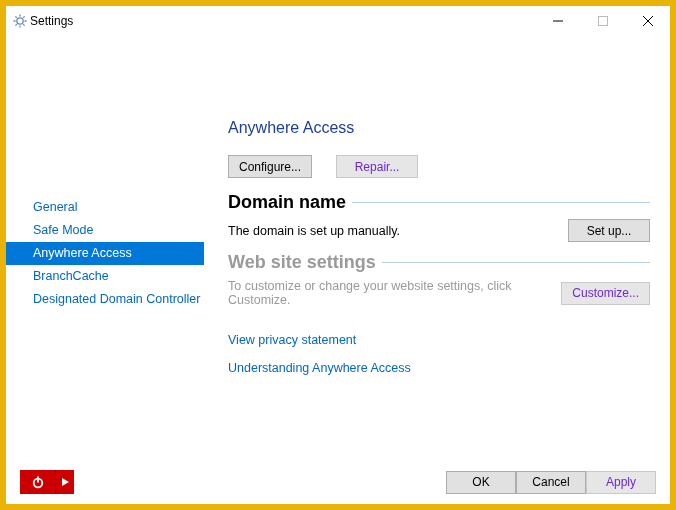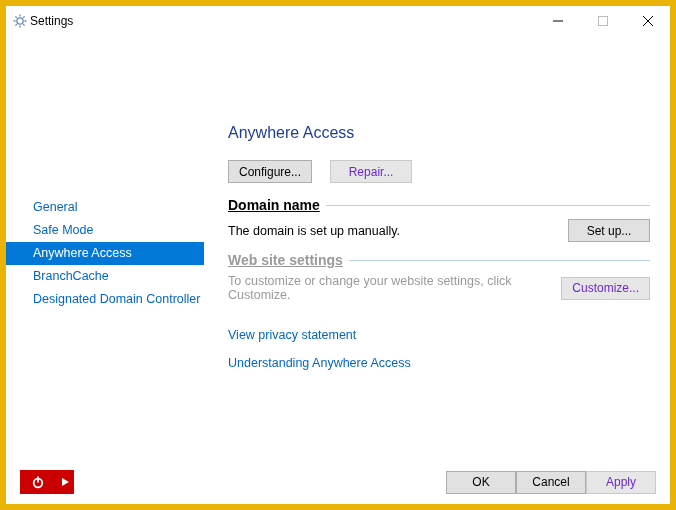--- a/index.html
+++ b/index.html
@@ -11,26 +11,26 @@
   .win-controls { display: flex; height: 100%; }
   .win-btn { width: 45px; height: 29px; display: flex; align-items: center; justify-content: center; font-size: 14px; color: #333; }
   .win-btn.max { color: #aaa; }
   .gear-icon { width: 16px; height: 16px; display: inline-flex; align-items: center; justify-content: center;}
   .body { flex: 1; display: flex; overflow: hidden; padding-top: 10px; align-items: center; }
   .sidebar { width: 198px; display: flex; flex-direction: column; }
   .side-item { height: 23px; padding: 0 0 0 27px; display: flex; align-items: center; color: #0066cc; cursor: pointer; font-size: 12.5px; }
   .side-item.selected { background: #0178d7; color: #fff; }
   .content { flex: 1; padding: 2px 20px 0 24px; position: relative; }
   .page-title { color: #1e3e9b; font-size: 16px; margin: 0 0 18px 0; font-weight: 400; }
-  .btn-row { display: flex; gap: 18px; margin-bottom: 14px; }
+  .btn-row { display: flex; gap: 24px; margin-bottom: 14px; }
   button.std { min-width: 82px; height: 23px; background: #e1e1e1; border: 1px solid #adadad; font-family: inherit; font-size: 12px; padding: 0 10px; cursor: pointer; }
   button.std:disabled { color: #6d28d9; border-color: #c9c9c9; background: #e6e6e6; cursor: default; }
   .section { margin-bottom: 10px; }
   .section-head { display: flex; align-items: center; gap: 6px; margin-bottom: 6px; }
-  .section-title { font-weight: 700; font-size: 14px; text-decoration: underline; }
+  .section-title { font-weight: 700; font-size: 18px; }
   .section-title.disabled { color: #9a9a9a; font-weight: 700; }
   .section-line { flex: 1; height: 1px; background: #b6cfe4; }
   .section-row { display: flex; align-items: center; gap: 10px; }
   .section-row .txt { flex: 1; font-size: 12.5px; }
   .section-row .txt.disabled { color: #9a9a9a; }
   .links { margin-top: 26px; }
   .link { display: block; color: #0066cc; font-size: 12.5px; margin-bottom: 14px; cursor: pointer; text-decoration: none; }
   .footer { height: 44px; display: flex; align-items: center; padding: 0 14px; }
   .footer .spacer { flex: 1; }
   .footer button.std { min-width: 70px; }

